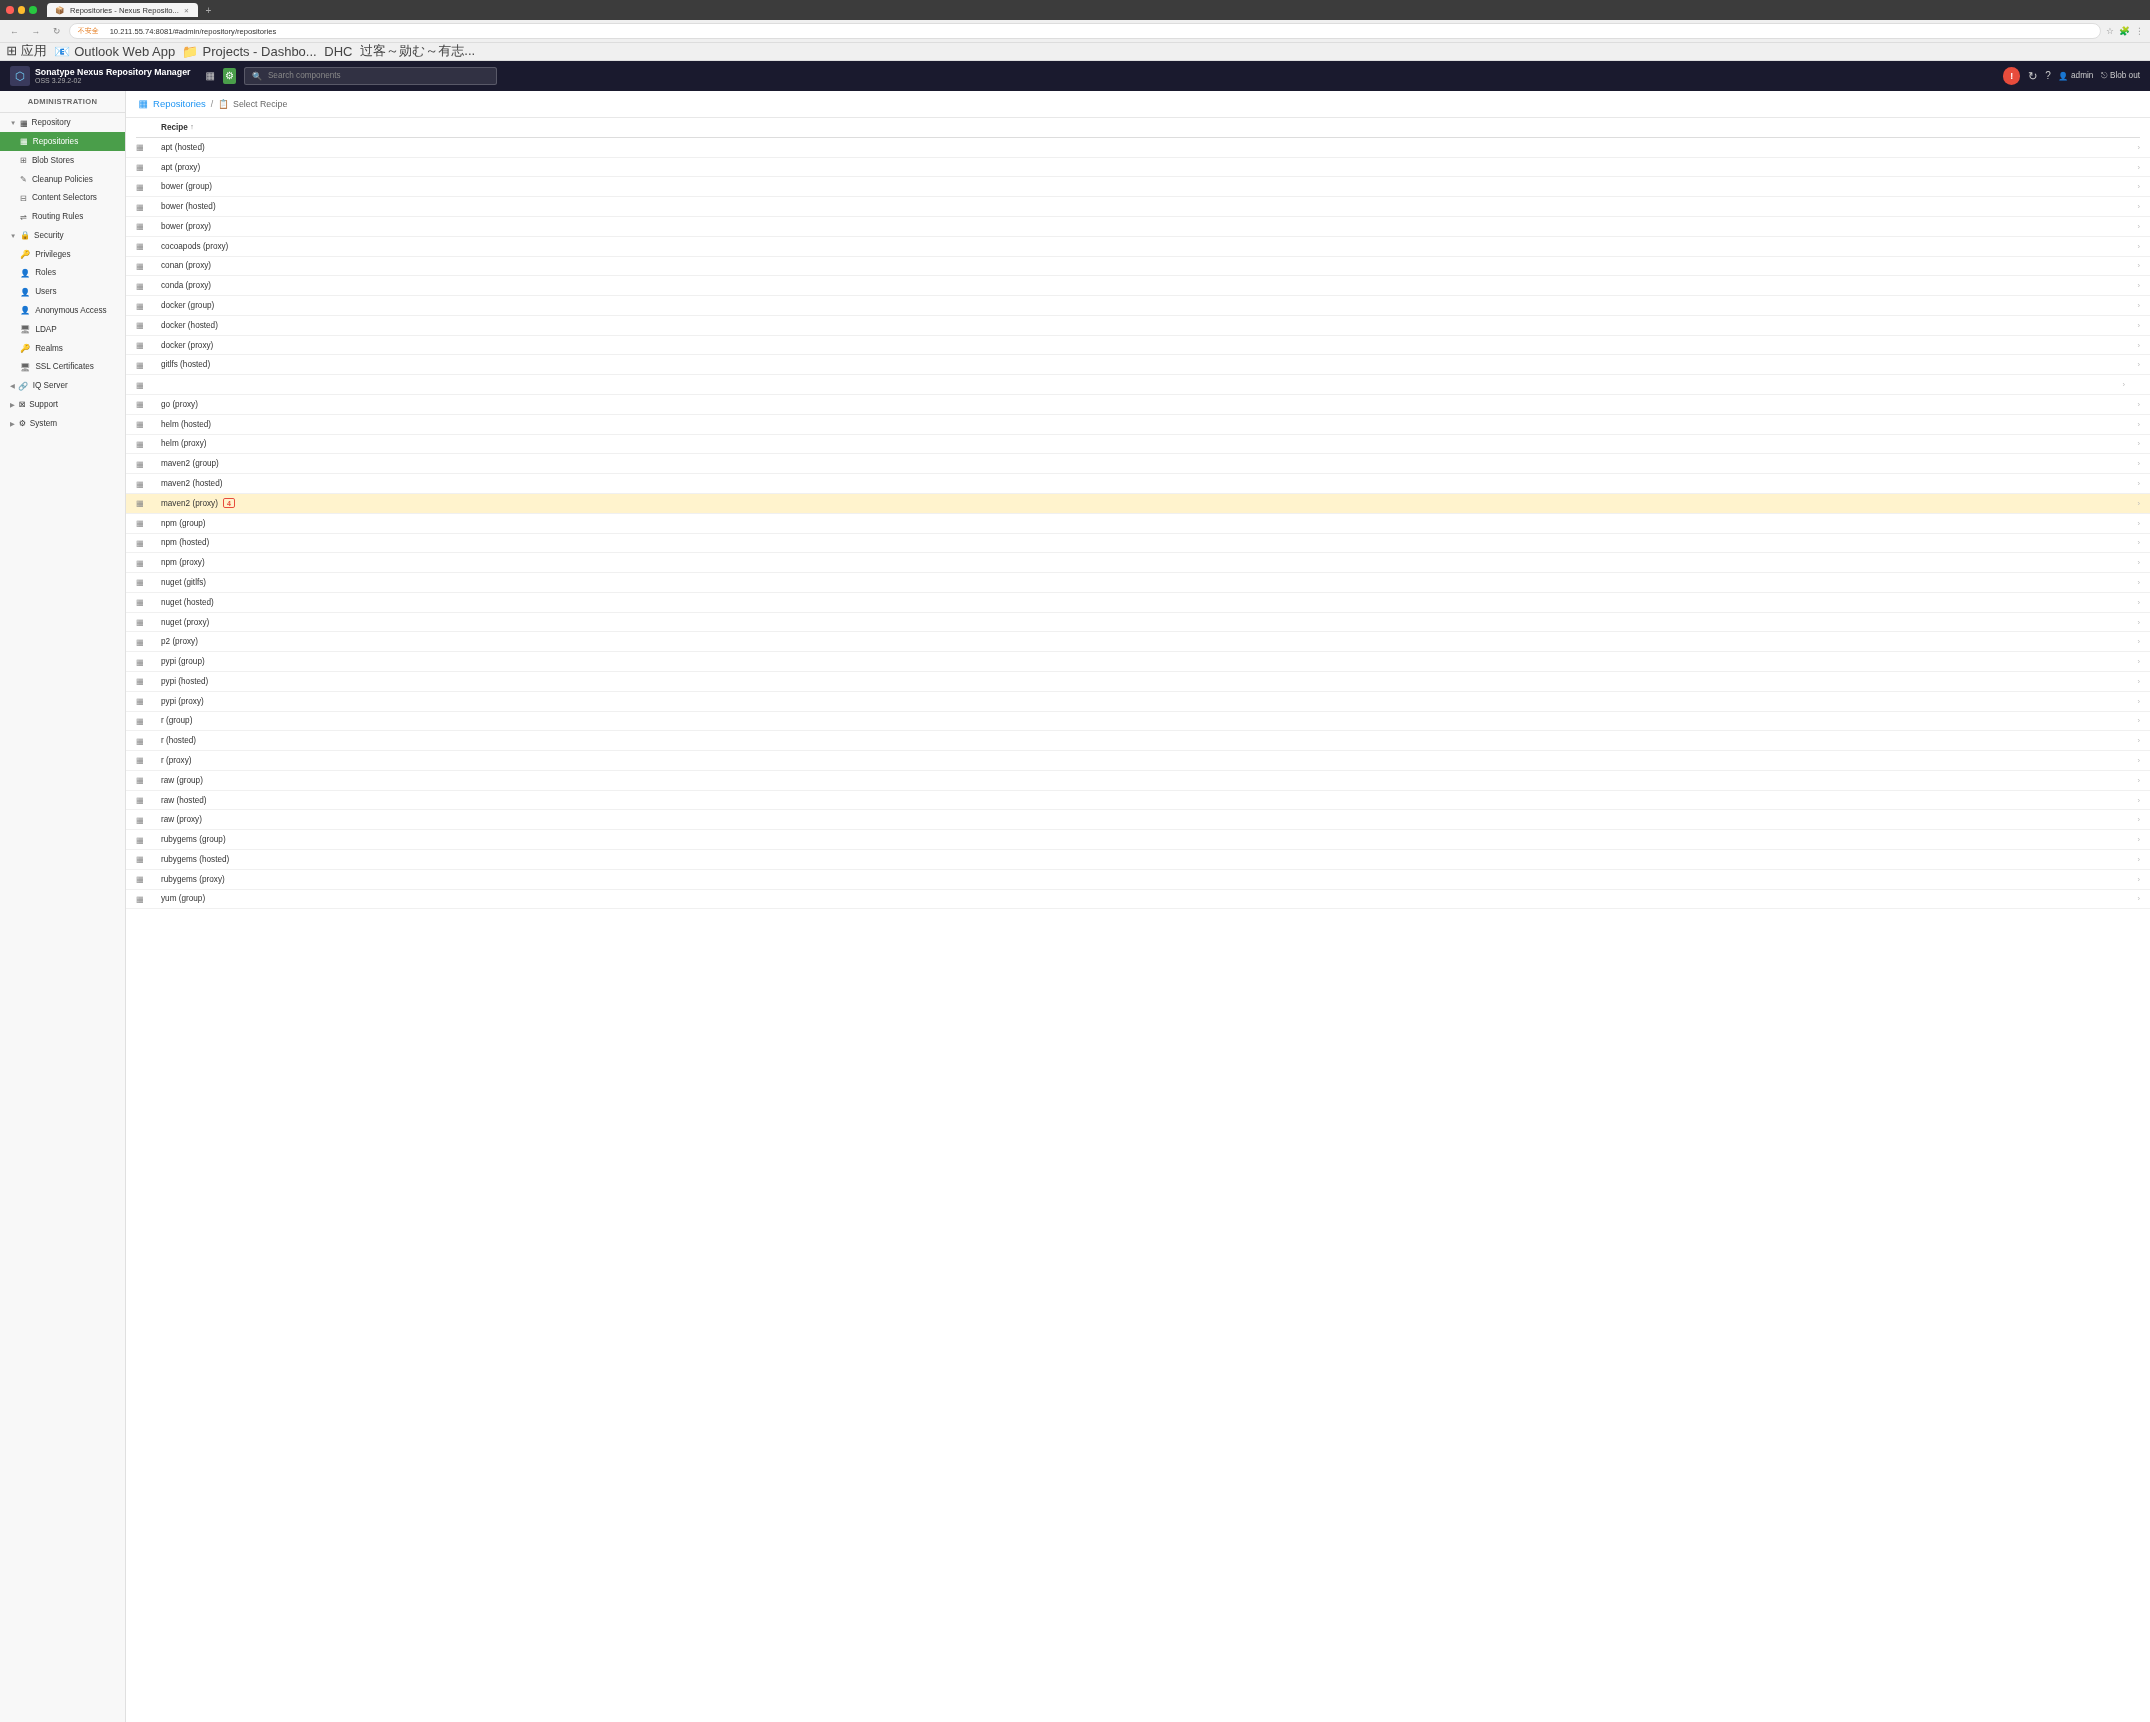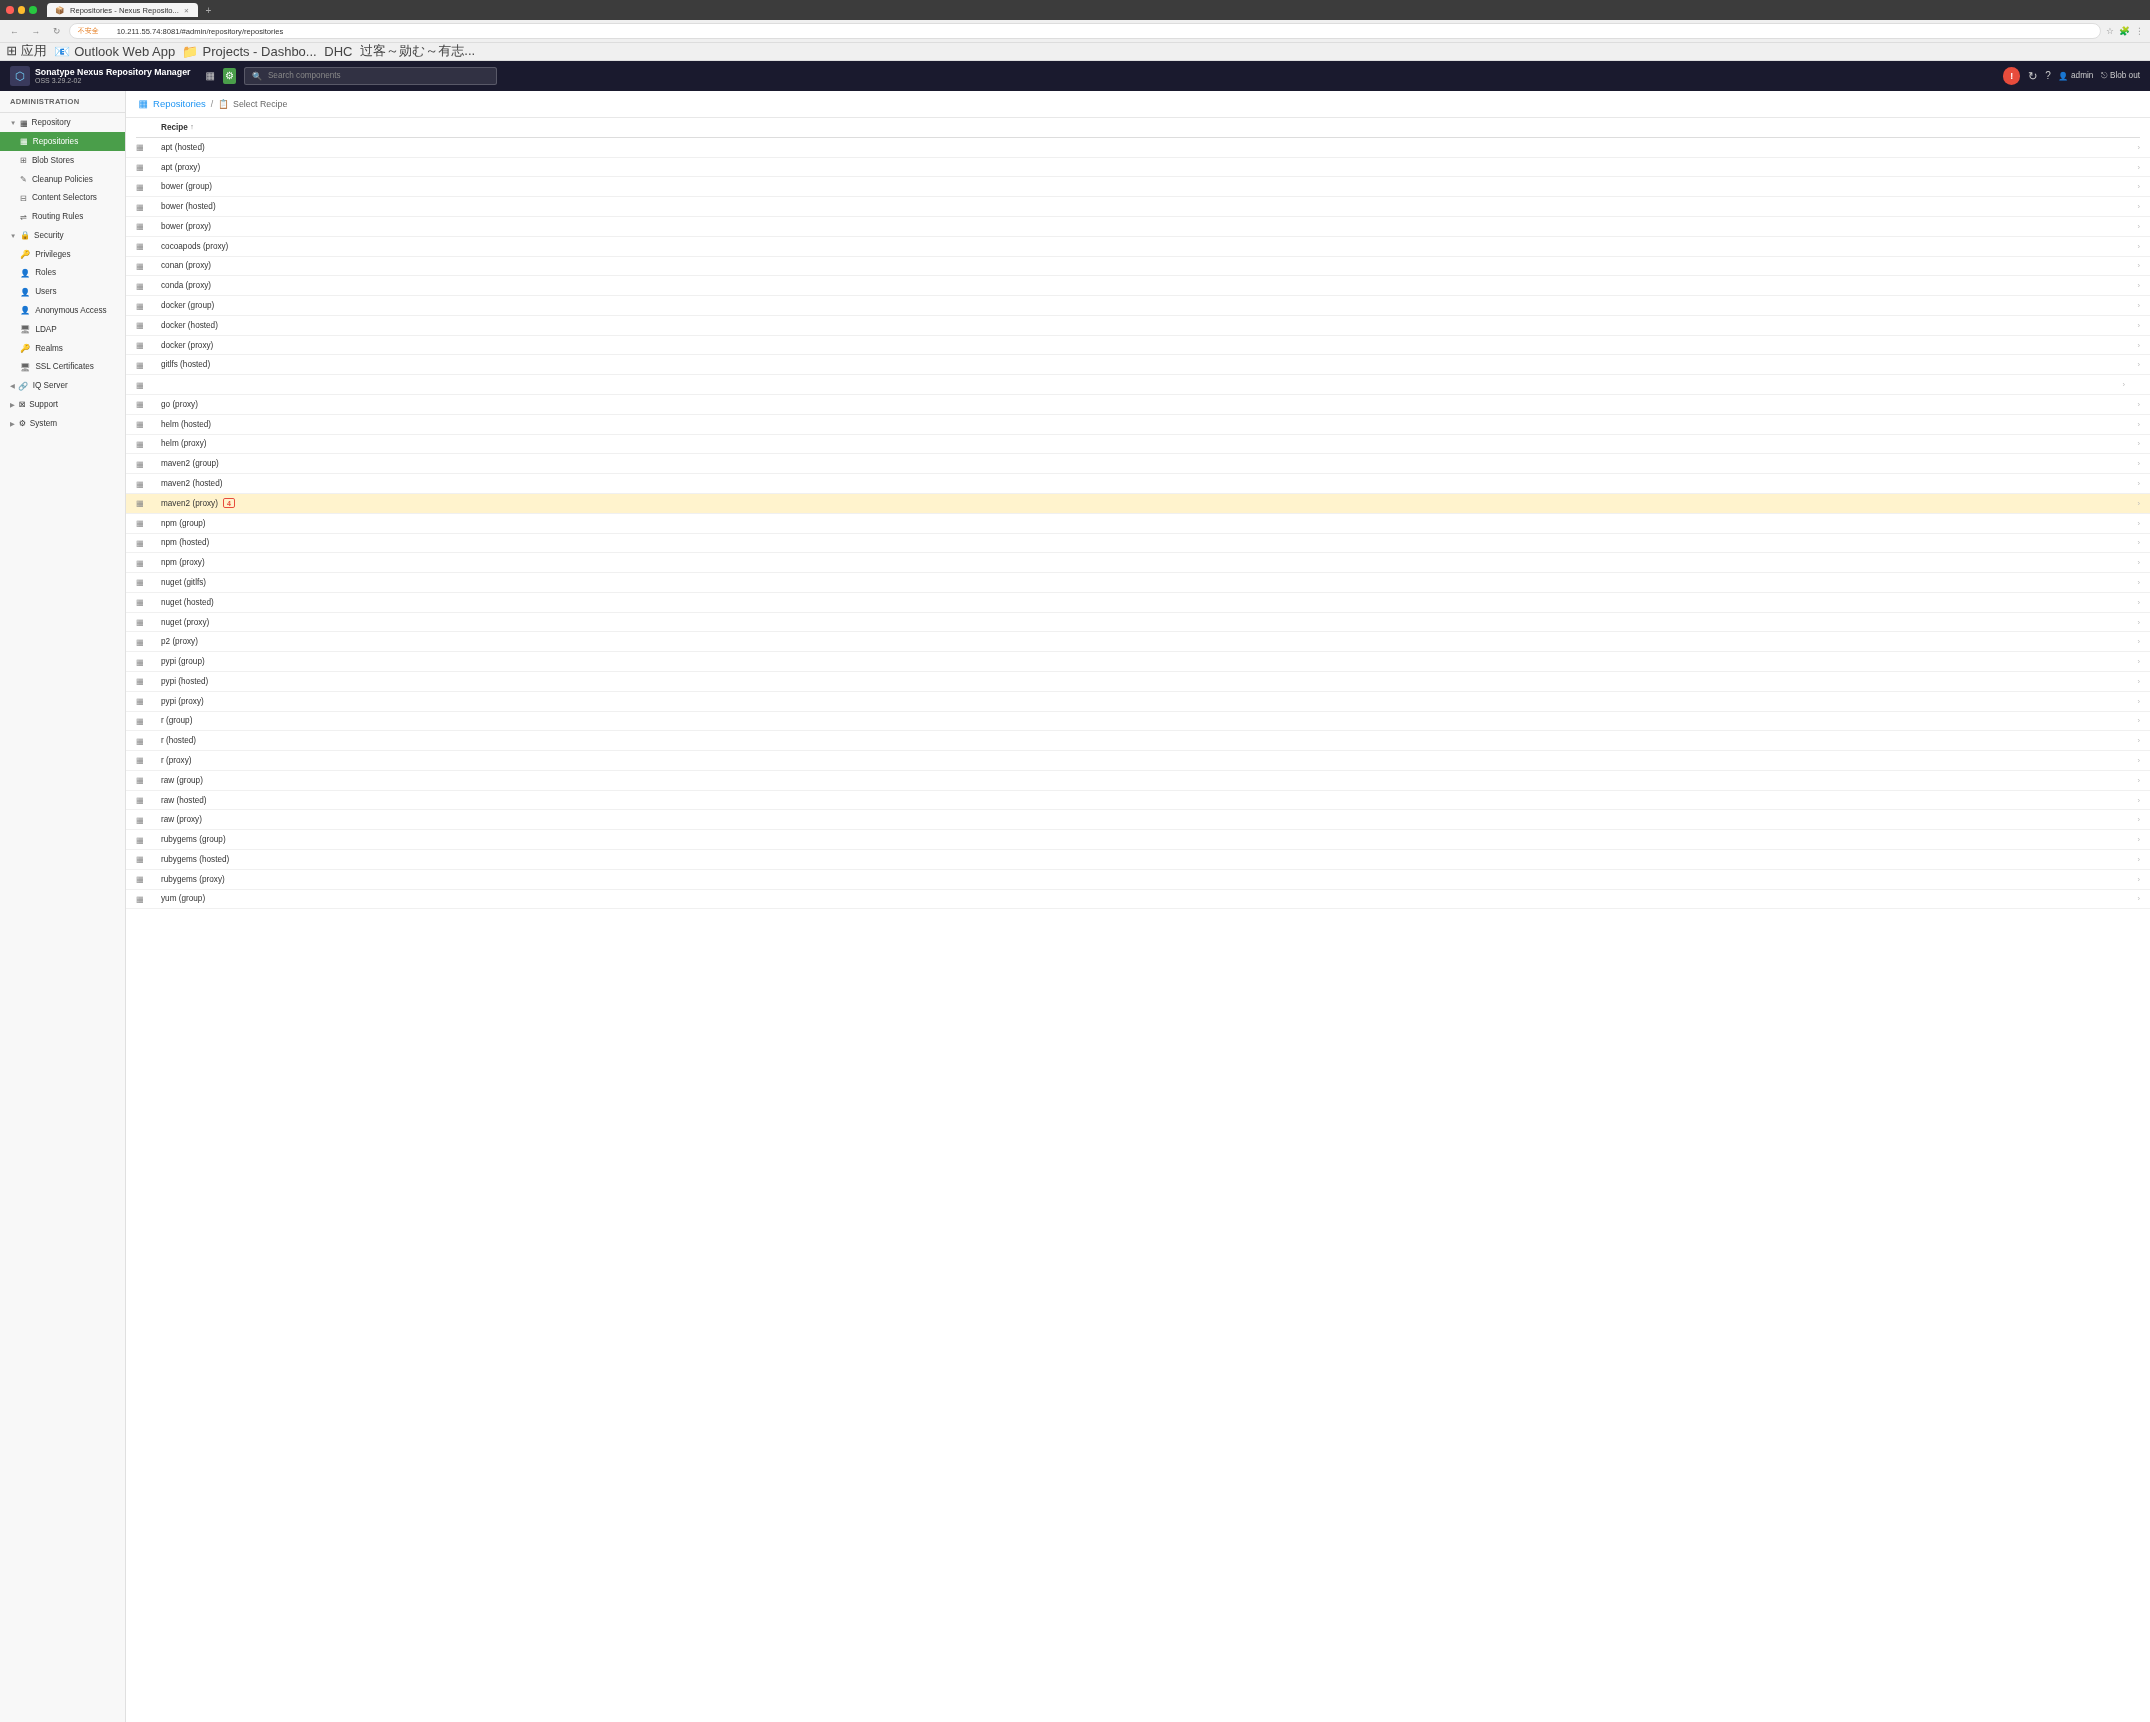--- a/index.html
+++ b/index.html
@@ -11,21 +11,21 @@
     .dot { width: 7.6px; height: 7.6px; border-radius: 50%; }
     .dot-red { background: #ff5f57; }
     .dot-yellow { background: #febc2e; }
     .dot-green { background: #28c840; }
     .browser-tab { background: #f5f5f5; border-radius: 3.8px 3.8px 0 0; padding: 2.5px 8.8px; font-size: 7.6px; color: #333; display: flex; align-items: center; gap: 5px; margin-left: 5px; }
     .browser-tab .close-btn { font-size: 6.3px; color: #888; cursor: pointer; }
     .browser-add-tab { color: #aaa; font-size: 10px; margin-left: 2.5px; cursor: pointer; }
 
     .browser-nav { background: #f0f0f0; height: 23px; display: flex; align-items: center; padding: 0 6.3px; gap: 5px; border-bottom: 0.6px solid #ddd; }
     .nav-btn { background: none; border: none; font-size: 8.8px; color: #888; cursor: pointer; padding: 1.3px 3.8px; }
-    .address-bar { flex: 1; background: white; border: 0.6px solid #ddd; border-radius: 12.6px; padding: 1.9px 7.6px; font-size: 7.6px; color: #333; display: flex; align-items: center; gap: 18px; }
+    .address-bar { flex: 1; background: white; border: 0.6px solid #ddd; border-radius: 12.6px; padding: 1.9px 7.6px; font-size: 7.6px; color: #333; display: flex; align-items: center; gap: 11px; }
     .address-bar .warning { color: #e67e22; font-size: 7px; }
     .nav-icons { display: flex; gap: 5px; }
     .nav-icon { font-size: 8.8px; color: #888; cursor: pointer; }
 
     .bookmarks-bar { background: #f0f0f0; height: 17.7px; display: flex; align-items: center; padding: 0 6.3px; gap: 7.6px; border-bottom: 0.6px solid #ddd; font-size: 13px; color: #444; }
     .bookmark-item { cursor: pointer; display: flex; align-items: center; gap: 1.9px; }
 
     
     .app { display: flex; flex-direction: column; height: calc(100vh - 61px); }
 
@@ -46,21 +46,21 @@
     .header-status-icon { width: 17.7px; height: 17.7px; background: #e74c3c; border-radius: 50%; display: flex; align-items: center; justify-content: center; color: white; font-weight: bold; font-size: 8.8px; }
     .header-btn { background: none; border: none; color: #ccc; font-size: 8.2px; cursor: pointer; display: flex; align-items: center; gap: 2.5px; }
     .header-refresh { color: #ccc; font-size: 11.4px; cursor: pointer; }
     .header-help { color: #ccc; font-size: 10px; cursor: pointer; }
 
     
     .content-area { display: flex; flex: 1; overflow: hidden; }
 
     
     .sidebar { width: 126px; background: #f8f8f8; border-right: 0.6px solid #e0e0e0; overflow-y: auto; flex-shrink: 0; }
-    .sidebar-title { padding: 6.3px 10px; font-size: 7.6px; font-weight: 600; color: #666; text-transform: uppercase; letter-spacing: 0.3px; border-bottom: 0.6px solid #e0e0e0; }
+    .sidebar-title { padding: 6.3px 10px; font-size: 7.6px; font-weight: 600; color: #666; text-transform: uppercase; letter-spacing: 0.3px; border-bottom: 0.6px solid #e0e0e0; text-align: center; }
     .sidebar-section { }
     .sidebar-item { padding: 4.4px 10px; cursor: pointer; display: flex; align-items: center; gap: 5px; font-size: 8.2px; color: #333; }
     .sidebar-item.active { background: #4a9e4a; color: white; }
     .sidebar-item.active .item-icon { color: white; }
     .sidebar-group-header { padding: 4.4px 10px; cursor: pointer; display: flex; align-items: center; gap: 3.8px; font-size: 8.2px; font-weight: 500; color: #333; }
     .sidebar-children { }
     .sidebar-children .sidebar-item { padding-left: 20px; }
     .item-icon { font-size: 8.2px; color: #666; flex-shrink: 0; }
     .chevron { font-size: 6.3px; color: #888; }
     .chevron-right { font-size: 6.3px; color: #888; }

